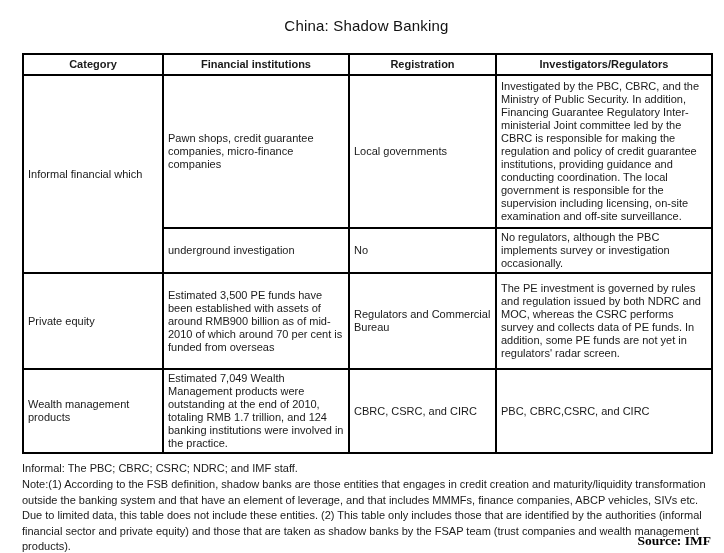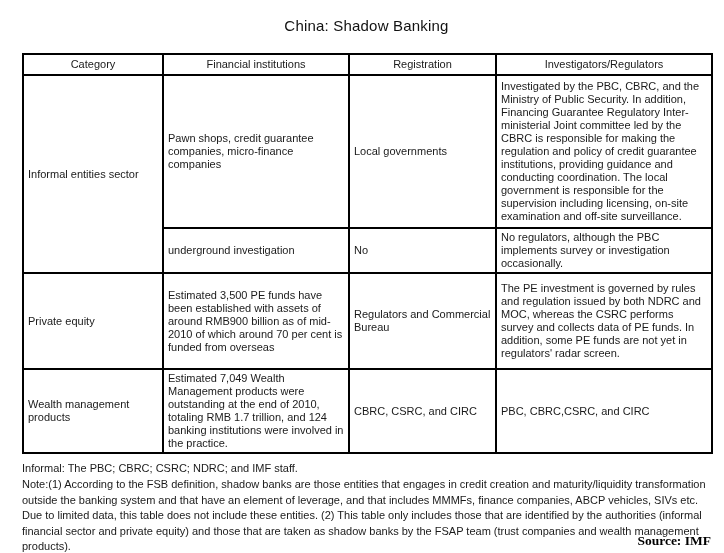--- a/index.html
+++ b/index.html
@@ -30,21 +30,21 @@
   }
   table.sb th, table.sb td {
     border: 2px solid #000;
     font-size: 11px;
     line-height: 13px;
     vertical-align: middle;
     padding: 2px 4px;
     overflow: hidden;
   }
   table.sb th {
-    font-weight: normal;
+    font-weight: bold;
     text-align: center;
     height: 21px;
     padding: 2px 2px;
   }
   table.sb td { text-align: left; }
   .r1 { height: 153px; }
   .r2 { height: 44px; }
   .r3 { height: 96px; }
   .r4 { height: 82px; }
   td.top { vertical-align: top; }
@@ -87,21 +87,21 @@
     <thead>
       <tr>
         <th>Category</th>
         <th>Financial institutions</th>
         <th>Registration</th>
         <th>Investigators/Regulators</th>
       </tr>
     </thead>
     <tbody>
       <tr class="r1">
-        <td rowspan="2">Informal entities sector</td>
+        <td rowspan="2">Informal financial which</td>
         <td>Pawn shops, credit guarantee companies, micro-finance companies</td>
         <td>Local governments</td>
         <td class="top">Investigated by the PBC, CBRC, and the Ministry of Public Security. In addition, Financing Guarantee Regulatory Inter-ministerial Joint committee led by the CBRC is responsible for making the regulation and policy of credit guarantee institutions, providing guidance and conducting coordination. The local government is responsible for the supervision including licensing, on-site examination and off-site surveillance.</td>
       </tr>
       <tr class="r2">
         <td>underground investigation</td>
         <td>No</td>
         <td>No regulators, although the PBC implements survey or investigation occasionally.</td>
       </tr>
       <tr class="r3">

